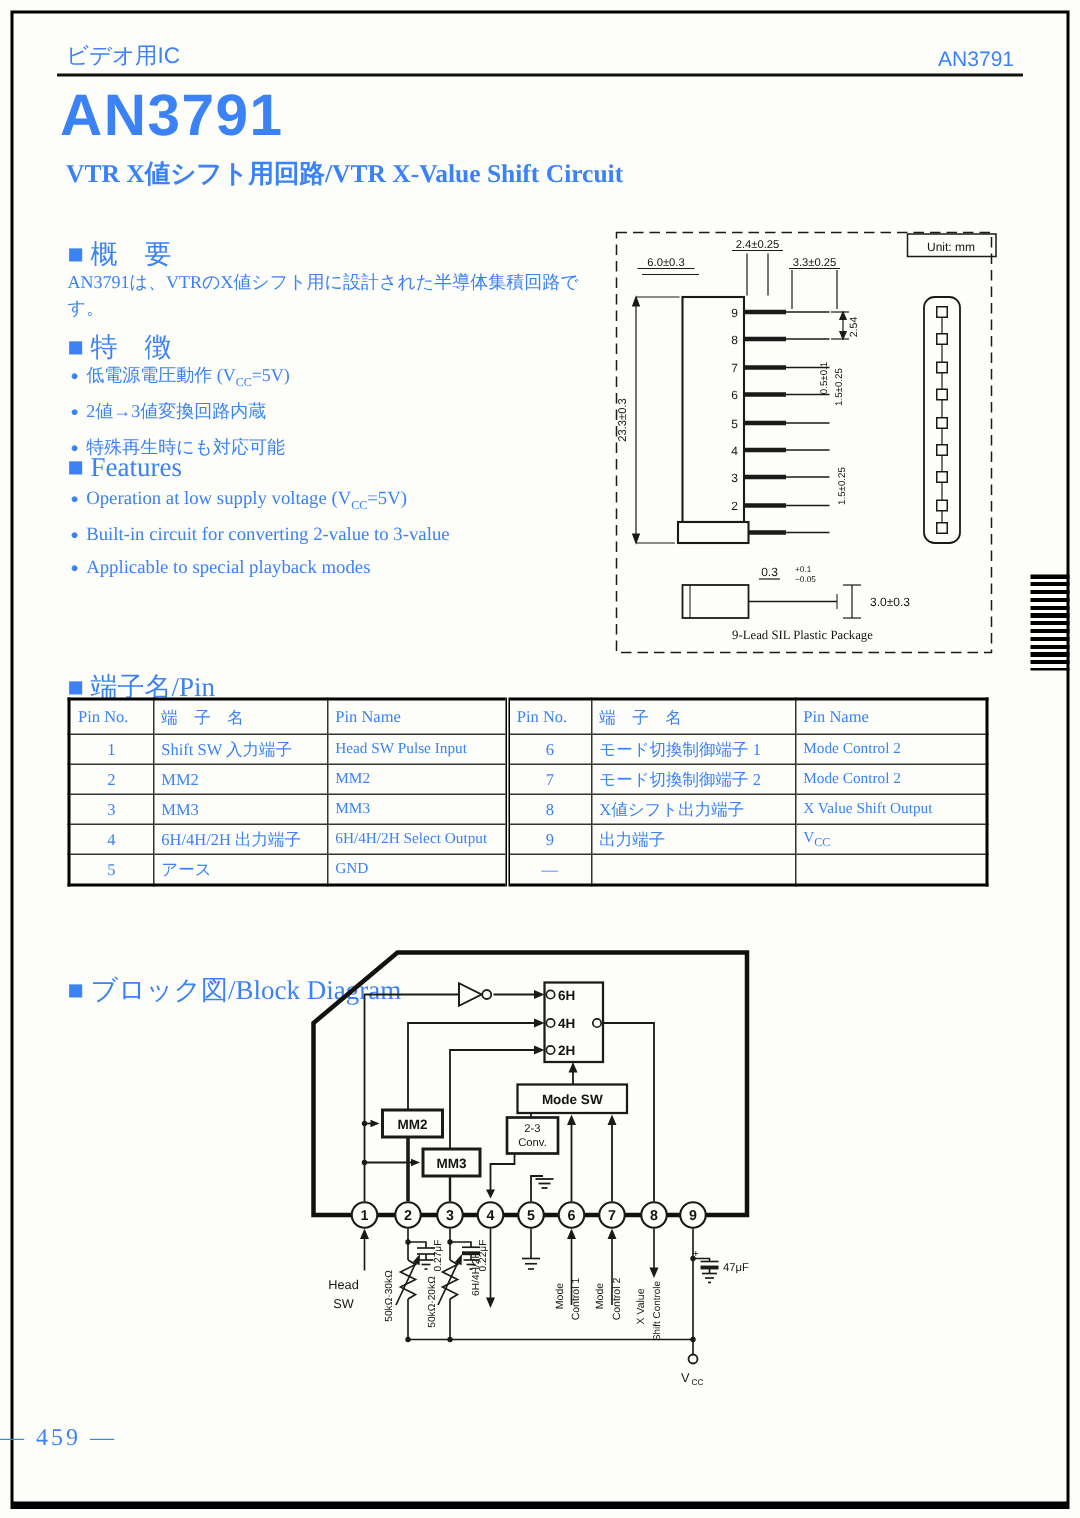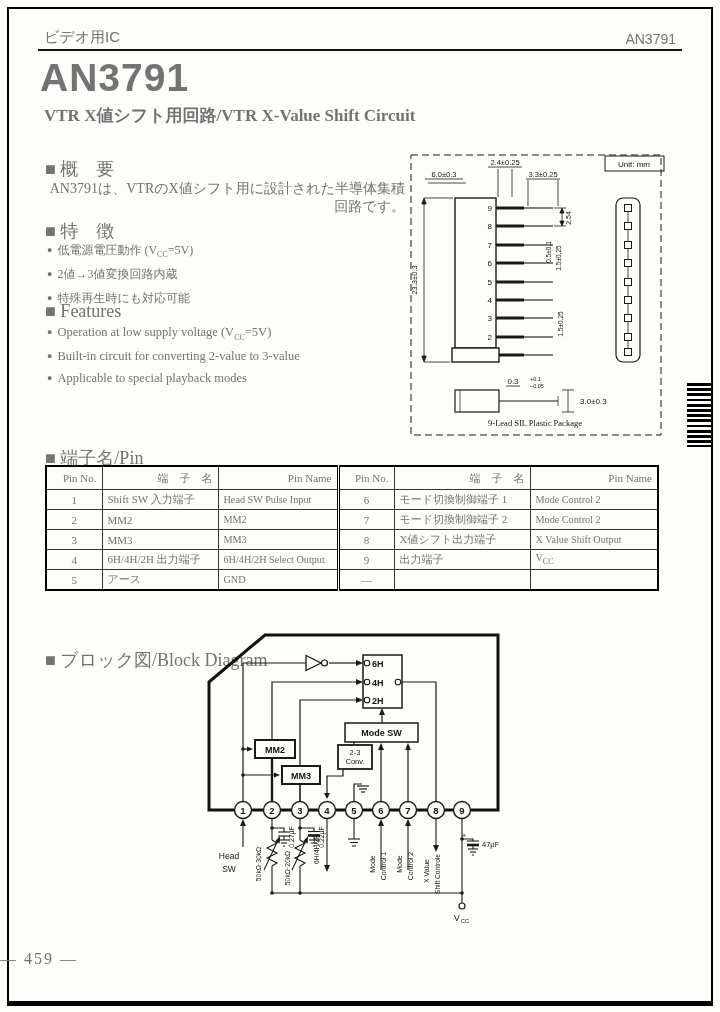--- a/index.html
+++ b/index.html
@@ -1,42 +1,42 @@
 <!DOCTYPE html>
 <html><head>
 <meta charset="utf-8">
 <style>
   html,body{margin:0;padding:0;background:#e8e8e4;}
   .page{position:relative;width:720px;height:1012px;background:#fdfdfa;overflow:hidden;
-        font-family:"Liberation Serif","DejaVu Serif",serif;color:#737373;}
+        font-family:"Liberation Serif","DejaVu Serif",serif;color:#3b82f6;}
   .abs{position:absolute;}
   .page-border{position:absolute;left:7px;top:7px;right:7px;bottom:6px;
                border:2px solid #000;border-bottom-width:5px;pointer-events:none;}
   .hdr-left{left:44px;top:28px;font-size:15px;font-family:"Liberation Sans","DejaVu Sans",sans-serif;}
   .hdr-right{right:44px;top:31px;font-size:14px;font-family:"Liberation Sans","DejaVu Sans",sans-serif;}
   .hdr-rule{left:38px;top:49px;width:644px;height:2px;background:#111;}
   .doc-title{left:40px;top:56px;font-size:39px;font-weight:bold;letter-spacing:1px;
              font-family:"Liberation Sans","DejaVu Sans",sans-serif;}
   .doc-subtitle{left:44px;top:104px;font-size:17px;font-weight:bold;}
   .sec-head{font-size:18px;font-weight:normal;}
-  .body-text{font-size:14px;text-align:right;}
+  .body-text{font-size:12px;}
   ul.feat{list-style:none;margin:0;padding:0;}
   ul.feat li{margin:0 0 7px 0;font-size:12px;}
   ul.feat.en li{font-size:12.5px;}
   ul.feat li::before{content:"●";font-size:9px;vertical-align:1px;margin-right:5px;}
   sub{font-size:8px;}
   .pkg-box{left:408px;top:152px;width:280px;height:290px;}
   .edge-marks{left:687px;top:383px;width:26px;height:64px;
               background:repeating-linear-gradient(to bottom,#000 0 2.8px,transparent 2.8px 5.2px);}
   table.pins{position:absolute;left:45px;top:465px;width:612px;border-collapse:collapse;
              border:2px solid #000;table-layout:fixed;}
   table.pins td{border:1px solid #333;font-size:11px;height:17px;padding:1px 5px;overflow:hidden;white-space:nowrap;}
   table.pins td.c{text-align:center;padding:1px 2px;}
   table.pins td.en{font-size:10.2px;}
-  table.pins tr.hd td{text-align:right;font-size:11px;height:20px;}
+  table.pins tr.hd td{text-align:left;font-size:11px;height:20px;}
   table.pins td.mid{border-left:3px double #000;}
   .footer{left:0;top:950px;width:720px;text-align:left;font-size:16px;letter-spacing:2px;}
   svg text{fill:#141414;}
   .diag-box{left:148px;top:618px;width:430px;height:330px;}
 </style>
 </head>
 <body>
 
 <div class="page">
   <div class="page-border"></div>

